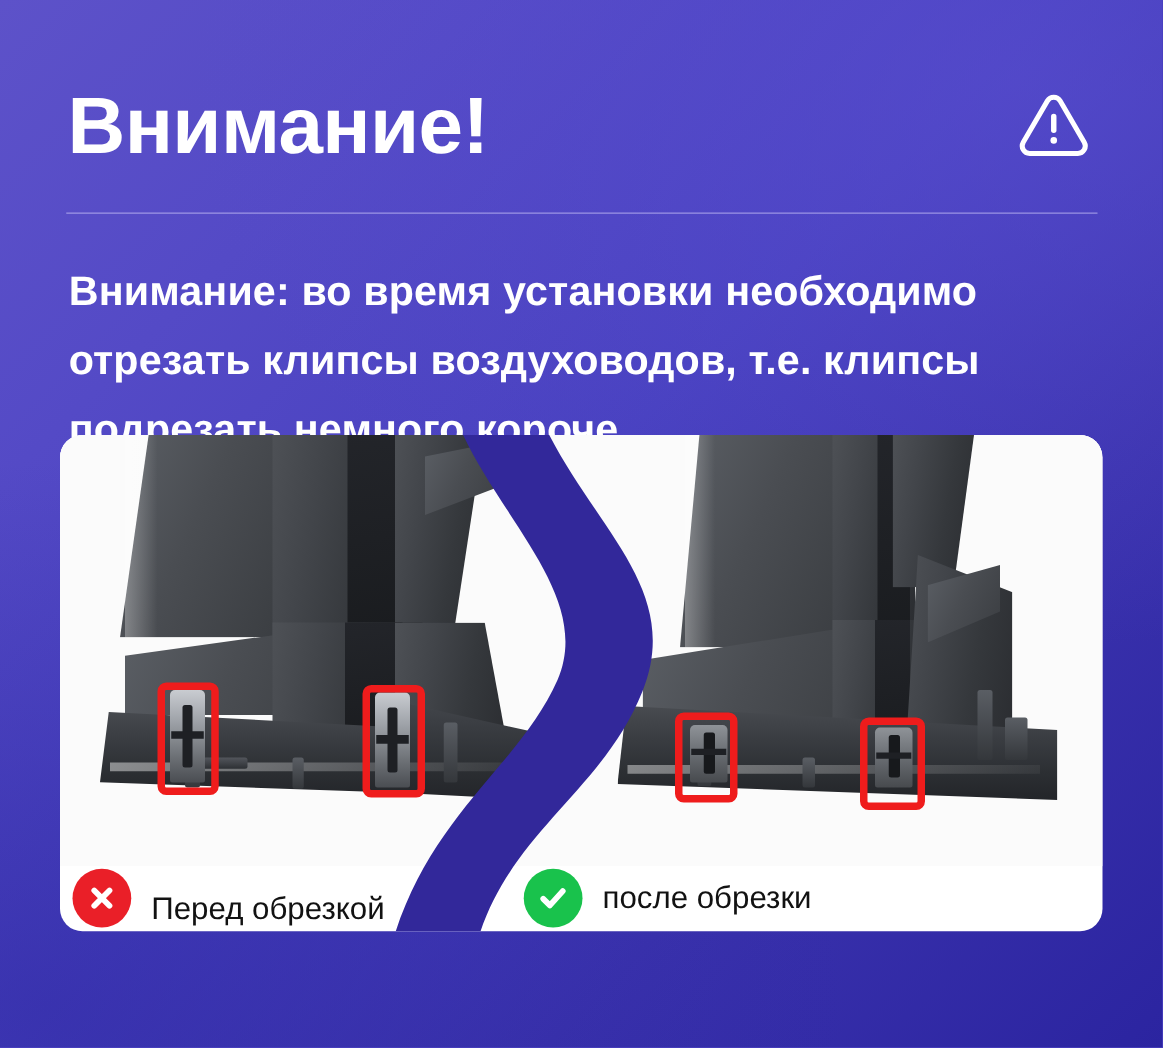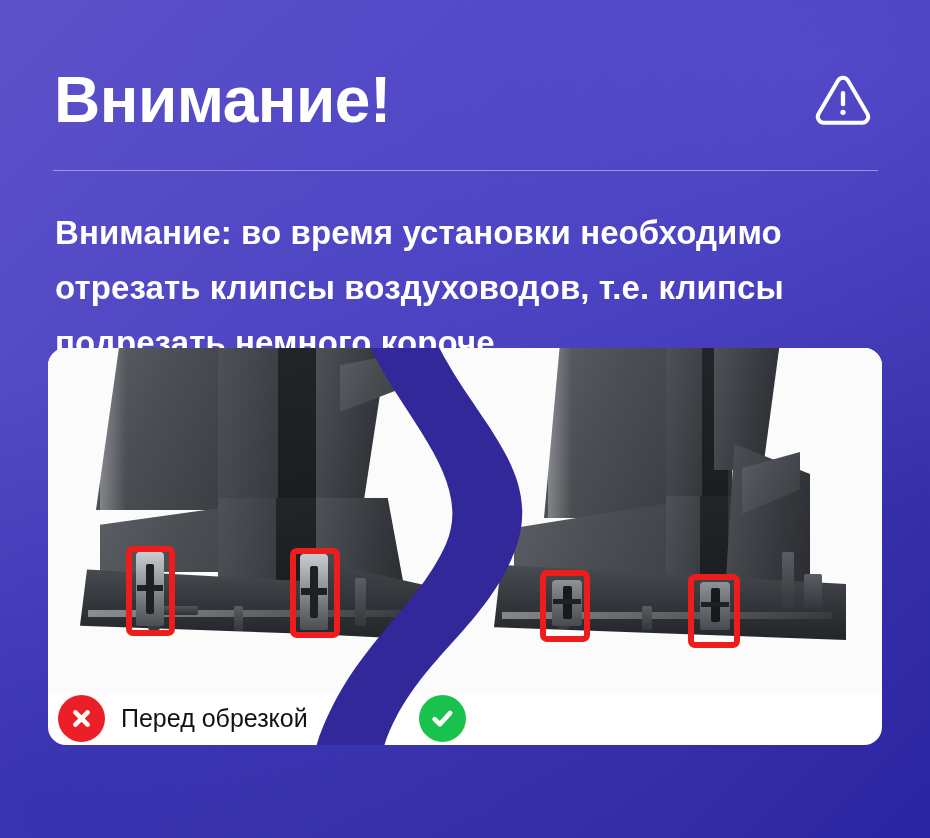--- a/index.html
+++ b/index.html
@@ -215,21 +215,21 @@
     height: 52px;
     z-index: 7;
   }
   .label {
     position: absolute;
     bottom: 3px;
     display: flex;
     align-items: center;
     gap: 16px;
   }
-  .label.neg { left: 10px; }
+  .label.neg { left: 10px; align-items: flex-end; }
   .label.pos { left: 371px; }
 
   .badge {
     width: 47px;
     height: 47px;
     border-radius: 50%;
     display: flex;
     align-items: center;
     justify-content: center;
     flex: 0 0 auto;
@@ -359,18 +359,19 @@
         </div>
         <span class="label-text">Перед обрезкой</span>
       </div>
 
       <div class="label pos">
         <div class="badge green">
           <svg width="29" height="29" viewBox="0 0 29 29" aria-hidden="true">
             <path d="M6.6 15.1 L11.9 20.3 L22.2 8.9" fill="none" stroke="#ffffff" stroke-width="4.6" stroke-linecap="round" stroke-linejoin="round"></path>
           </svg>
         </div>
+        <span class="label-text">после обрезки</span>
       </div>
     </div>
   </div>
 
 
 </div>
 
 </body></html>

